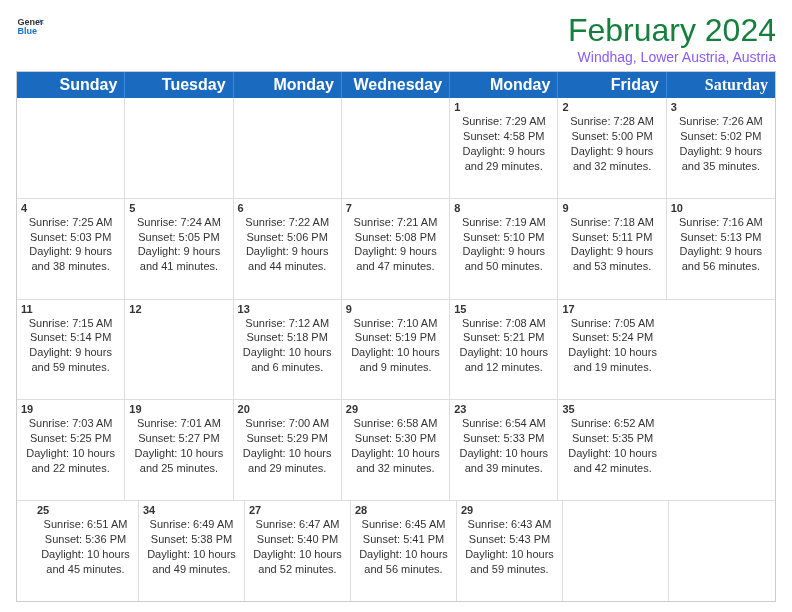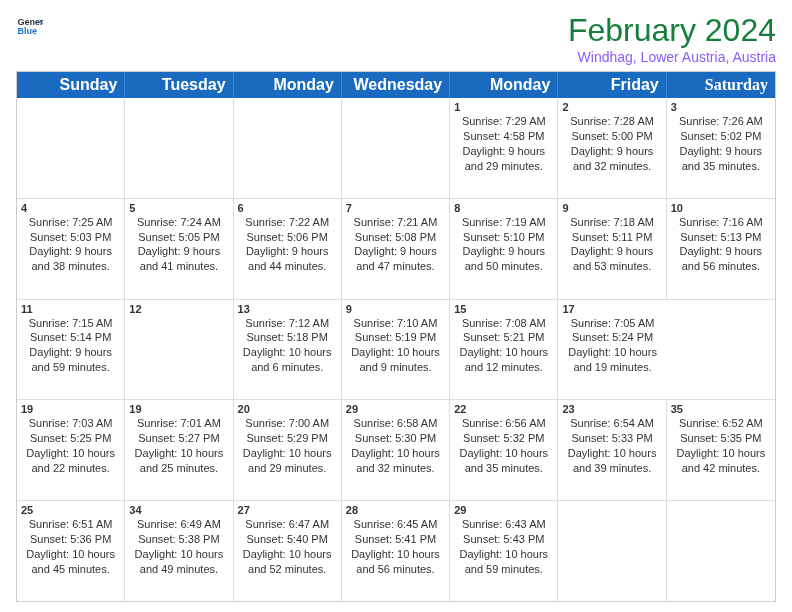--- a/index.html
+++ b/index.html
@@ -68,21 +68,21 @@
       flex: 1;
       display: flex;
       flex-direction: column;
     }
     .cal-row {
       display: grid;
       grid-template-columns: repeat(7, 1fr);
       flex: 1;
       border-bottom: 1px solid #ddd;
     }
-    .cal-row:last-child { border-bottom: none; }
+    .cal-row:last-child { border-bottom: none; margin-left: 16px; }
     .cal-cell {
       border-right: 1px solid #ddd;
       padding: 3px 4px;
       font-size: 9.5px;
       color: #333;
       vertical-align: top;
       min-height: 0;
     }
     .cal-cell:last-child { border-right: none; }
     .cal-cell.empty { background: #fff; }
@@ -214,24 +214,20 @@
           </div>
           <div class="cal-cell filled">
             <span class="day-num">20</span>
             <div class="cell-info">Sunrise: 7:00 AM<br>Sunset: 5:29 PM<br>Daylight: 10 hours and 29 minutes.</div>
           </div>
           <div class="cal-cell filled">
             <span class="day-num">29</span>
             <div class="cell-info">Sunrise: 6:58 AM<br>Sunset: 5:30 PM<br>Daylight: 10 hours and 32 minutes.</div>
           </div>
           <div class="cal-cell filled">
-            <span class="day-num">22</span>
-            <div class="cell-info">Sunrise: 6:56 AM<br>Sunset: 5:32 PM<br>Daylight: 10 hours and 35 minutes.</div>
-          </div>
-          <div class="cal-cell filled">
             <span class="day-num">23</span>
             <div class="cell-info">Sunrise: 6:54 AM<br>Sunset: 5:33 PM<br>Daylight: 10 hours and 39 minutes.</div>
           </div>
           <div class="cal-cell filled">
             <span class="day-num">35</span>
             <div class="cell-info">Sunrise: 6:52 AM<br>Sunset: 5:35 PM<br>Daylight: 10 hours and 42 minutes.</div>
           </div>
         </div>
         <div class="cal-row">
           <div class="cal-cell filled">

